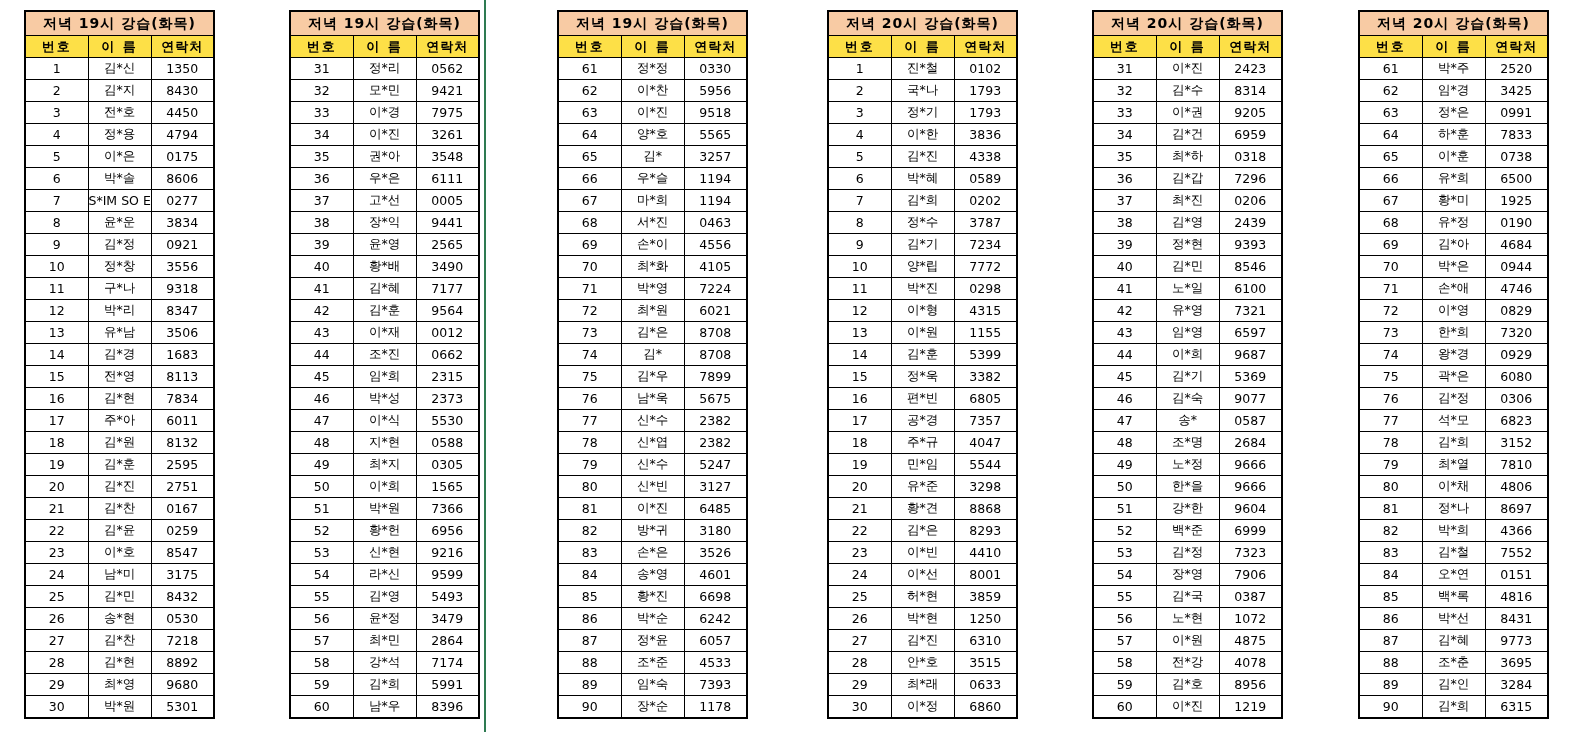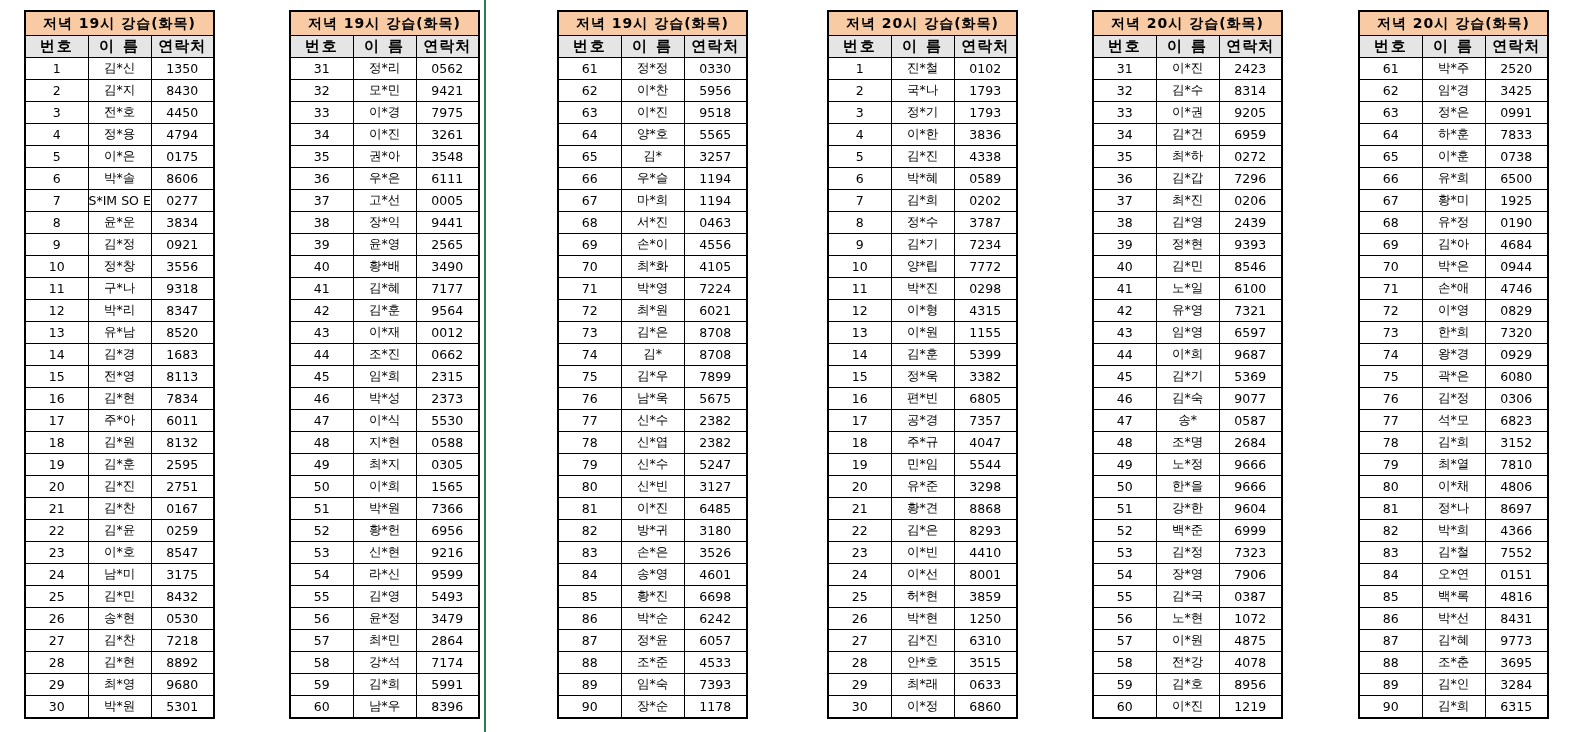--- a/index.html
+++ b/index.html
@@ -52,22 +52,22 @@
   th.title {
     height: 23px;
     background: #F8CBA4;
     font-size: 14px;
     font-weight: bold;
     letter-spacing: 1px;
     white-space: nowrap;
   }
   tr.cols th {
     height: 21px;
-    background: #e5e5e5;
-    font-size: 15px;
+    background: #fde047;
+    font-size: 13px;
     font-weight: bold;
     letter-spacing: 2px;
   }
   tr.cols th.c-contact { letter-spacing: 1px; margin-left: 41px; }
   td {
     height: 21px;
     font-size: 12.5px;
     background: #ffffff;
   }
   .c-no { width: 45px; }
@@ -191,21 +191,21 @@
               <div class="nm">박*리</div>
             </td>
     <td class="c-contact">8347</td>
   </tr>
 
   <tr>
     <td class="c-no">13</td>
     <td class="c-name">
               <div class="nm">유*남</div>
             </td>
-    <td class="c-contact">8520</td>
+    <td class="c-contact">3506</td>
   </tr>
 
   <tr>
     <td class="c-no">14</td>
     <td class="c-name">
               <div class="nm">김*경</div>
             </td>
     <td class="c-contact">1683</td>
   </tr>
 
@@ -1143,21 +1143,21 @@
               <div class="nm">김*건</div>
             </td>
     <td class="c-contact">6959</td>
   </tr>
 
   <tr>
     <td class="c-no">35</td>
     <td class="c-name">
               <div class="nm">최*하</div>
             </td>
-    <td class="c-contact">0272</td>
+    <td class="c-contact">0318</td>
   </tr>
 
   <tr>
     <td class="c-no">36</td>
     <td class="c-name">
               <div class="nm">김*갑</div>
             </td>
     <td class="c-contact">7296</td>
   </tr>
 

